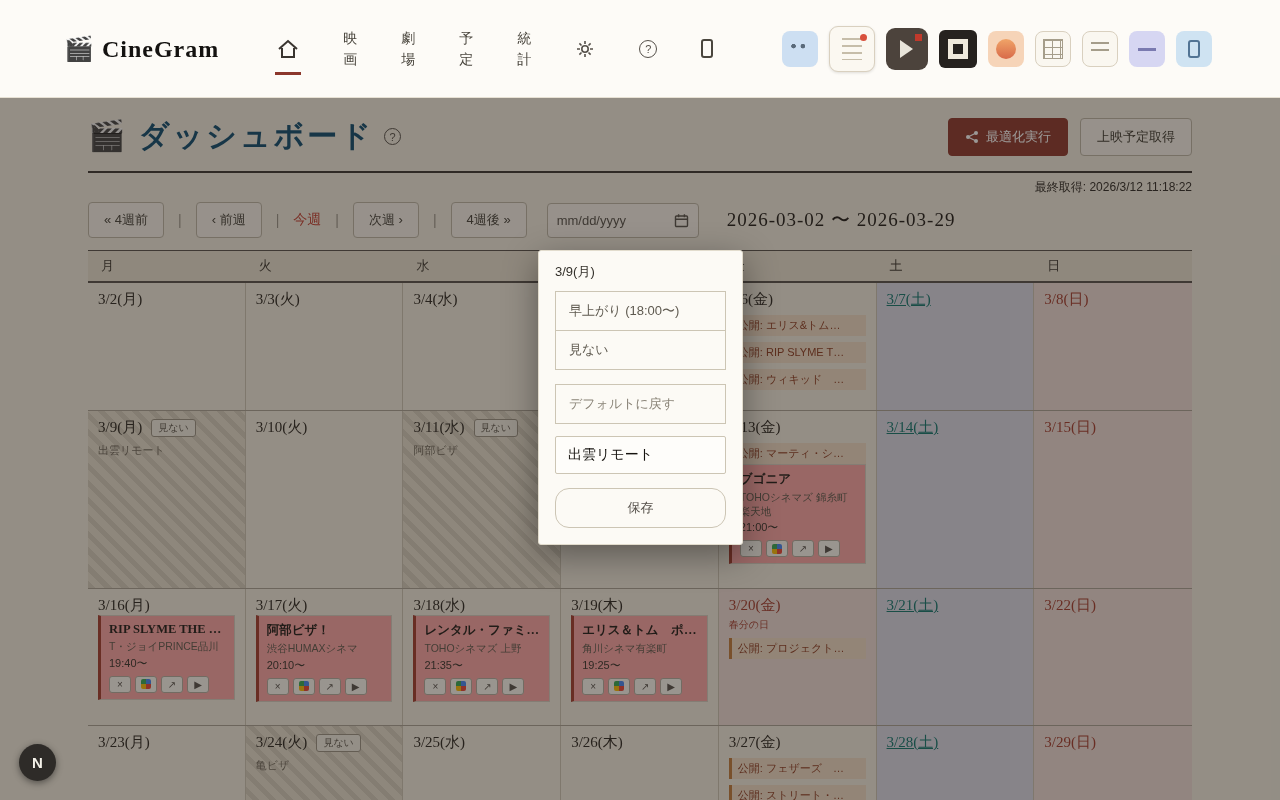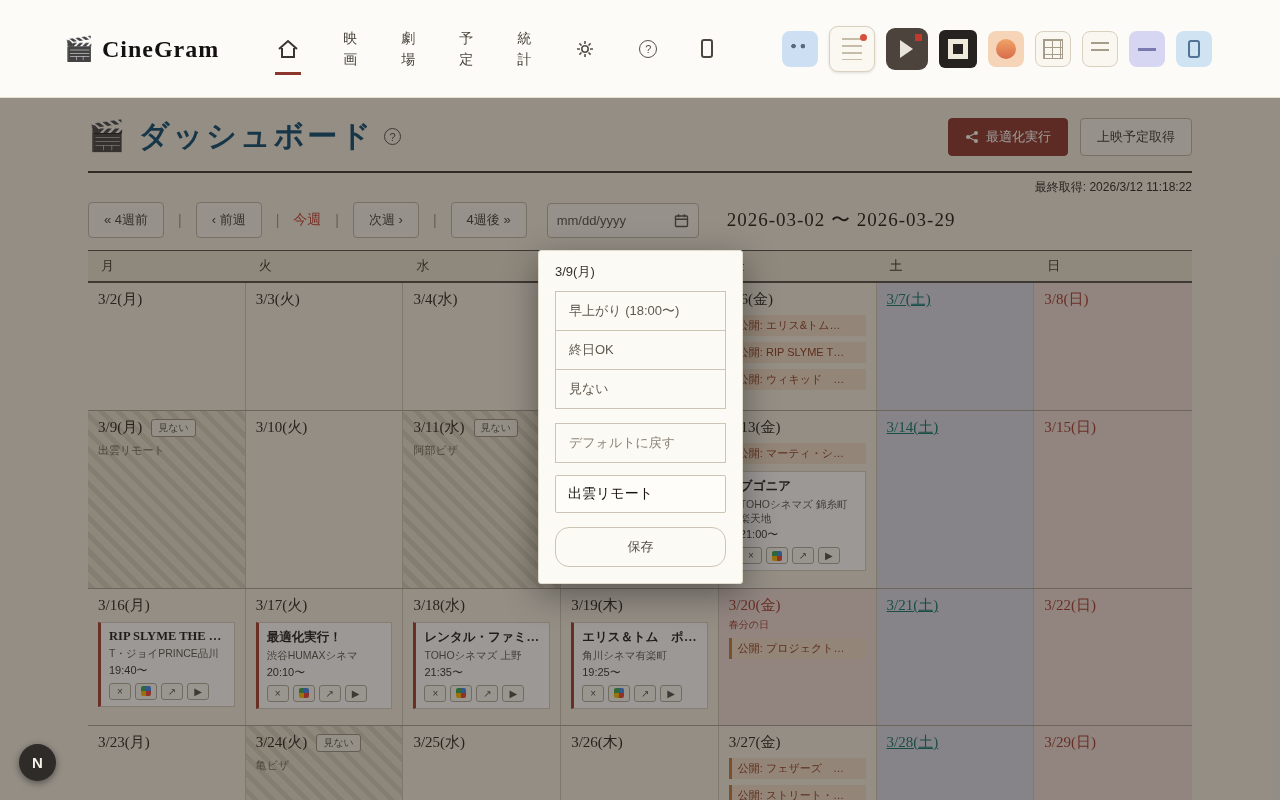--- a/index.html
+++ b/index.html
@@ -109,21 +109,21 @@
   .date-label { font-family:"Liberation Serif","DejaVu Serif",serif; font-size:15px; color:#2a2620; }
   .t-sat .date-label { color:#0f766e;text-decoration:underline; }
   .t-sun .date-label, .t-holiday .date-label { color:#a33b2e; }
   .skip-badge { font-size:10px; color:#5a554b; border:1px solid #9a9384; border-radius:3px;
     background:#f3efe4; padding:1px 6px; margin-left:9px; }
   .holiday-label { font-size:10px; color:#a33b2e; margin-top:3px; }
   .cell-note { font-size:11px; color:#6e675b; margin-top:6px; }
   .release-item { margin-top:6px; padding:3px 6px; background:#f0ddc6;
     border-left:3px solid #c07a3a; color:#8c3a20; font-size:11px; white-space:nowrap;
     overflow:hidden; text-overflow:ellipsis; cursor:pointer; }
-  .show-card { margin-top:7px; background:#ffffff; border:1px solid #d5cec0;
+  .show-card { background:#fca5a5; border:1px solid #d5cec0;
     border-left:3px solid #a33b2e; padding:6px 7px 6px 8px; }
   .card-title { font-family:"Liberation Serif","DejaVu Serif",serif; font-weight:bold;
     font-size:12.5px; color:#1e1b17; white-space:nowrap; overflow:hidden; text-overflow:ellipsis; }
   .card-theater { font-size:10.5px; color:#5e584d; margin-top:3px; line-height:1.3; }
   .card-time { font-size:11px; color:#36322b; margin-top:2px; }
   .card-actions { display:flex; gap:4px; margin-top:5px; }
   .card-btn { width:22px; height:17px; border:1px solid #b3ad9f; border-radius:3px;
     background:#fbf9f3; color:#55504a; font-size:10px; display:flex; align-items:center;
     justify-content:center; cursor:pointer; }
   .gcal-glyph { width:10px; height:10px; border-radius:2px;
@@ -370,21 +370,21 @@
                   <span class="card-btn">↗</span>
                   <span class="card-btn">▶</span>
                 </div>
               </div>
             </div>
             <div class="cal-cell t-wd">
               <div class="day-head">
                 <span class="date-label">3/17(火)</span>
               </div>
               <div class="show-card">
-                <div class="card-title">最適化実行！</div>
+                <div class="card-title">阿部ビザ！</div>
                 <div class="card-theater">渋谷HUMAXシネマ</div>
                 <div class="card-time">20:10〜</div>
                 <div class="card-actions">
                   <span class="card-btn">×</span>
                   <span class="card-btn">
                     <span class="gcal-glyph"></span>
                   </span>
                   <span class="card-btn">↗</span>
                   <span class="card-btn">▶</span>
                 </div>
@@ -487,21 +487,20 @@
           </div>
         </div>
     </div>
   </main>
 
   <div class="dim"></div>
 
   <div class="modal">
     <div class="modal-title">3/9(月)</div>
     <button class="m-btn">早上がり (18:00〜)</button>
-    <button class="m-btn">終日OK</button>
     <button class="m-btn">見ない</button>
     <button class="m-btn reset">デフォルトに戻す</button>
     <input class="m-input" type="text" value="出雲リモート" style="">
     <button class="m-btn save">保存</button>
   </div>
 
   <button class="fab">N</button>
 </div>
 
 </body></html>

